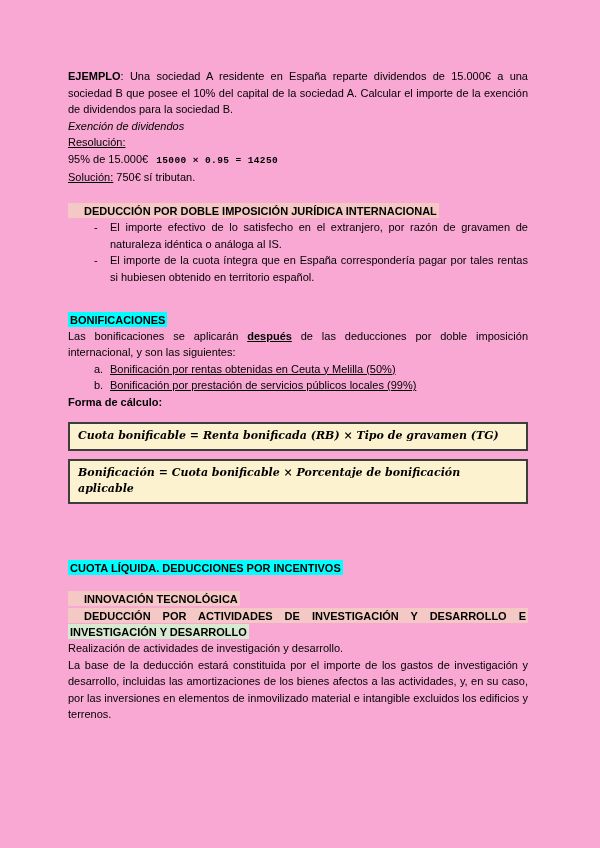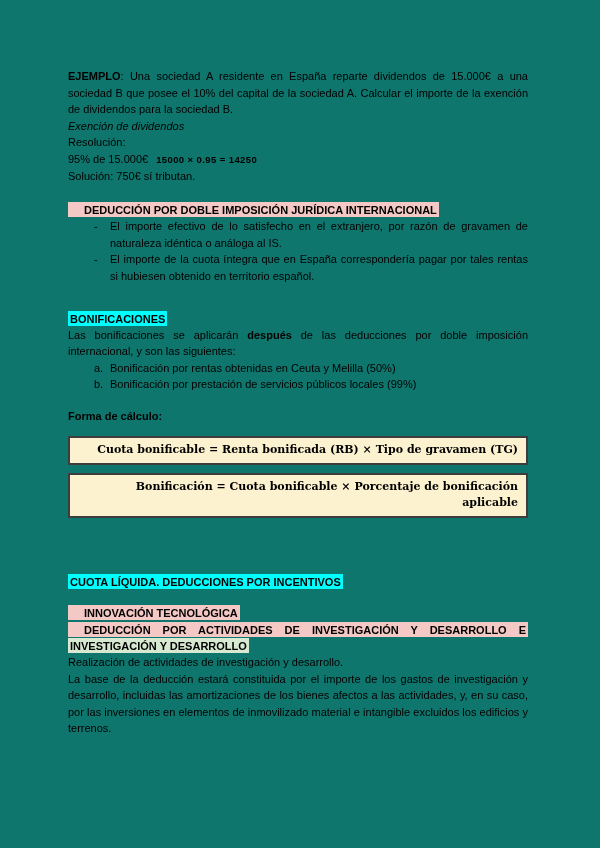--- a/index.html
+++ b/index.html
@@ -1,62 +1,63 @@
 <!DOCTYPE html>
 <html><head>
 <meta charset="utf-8">
 <style>
   html,body { margin:0; padding:0; background:#ffffff; }
   .page {
     position:relative;
     width:600px; height:848px;
     box-sizing:border-box;
     padding:68px 72px 0 68px;
-    background:#0f766e;
+    background:#f9a8d4;
     font-family:"Liberation Sans", sans-serif;
     font-size:11px;
     line-height:16.5px;
     color:#000000;
     overflow:hidden;
   }
   p { margin:0; }
   .just { text-align:justify; }
   .b { font-weight:bold; }
   .i { font-style:italic;text-align:right; }
-  .u { }
+  .u { text-decoration:underline; }
   .mono {
-    font-family:Liberation Sans, sans-serif;
+    font-family:Liberation Mono, monospace;
     font-weight:700;
     font-size:9.5px;
     letter-spacing:0.4px;
   }
   .mono-gap { margin-left:8px; }
   .hl { padding:1.5px 2px; }
   .hl-pink  { background:#F4C8C4;padding-left:16px; }
   .hl-cyan  { background:#00FFFF; }
   .hl-green { background:#D7E9D1; }
   .heading { font-weight:bold; }
   .just-last { text-align:justify; text-align-last:justify; }
   .bullet { display:flex; margin-left:26px; }
   .bullet .marker { flex:0 0 16px; width:16px; }
   .bullet .txt { flex:1; text-align:justify; }
   .formula-box {
     border:2px solid #3d3d3d;
     background:#FCF2CF;
-    text-align:right;
+    text-align:left;
     padding:4px 8px 5px 8px;
     font-family:"DejaVu Serif", serif;
+    font-style:italic;
     font-weight:bold;
     font-size:11px;
     line-height:16px;
   }
   
   .sec-dji   { margin-top:17px; }
   .sec-bonif { margin-top:26px; }
-  .forma-label { margin-top:15px; }
+  .forma-label { }
   .box1 { margin-top:12px; }
   .box2 { margin-top:8px; }
   .sec-cuota { margin-top:55px; }
   .rd-title  { margin-top:15px; }
 </style>
 </head>
 <body>
 
 <div class="page">
 

